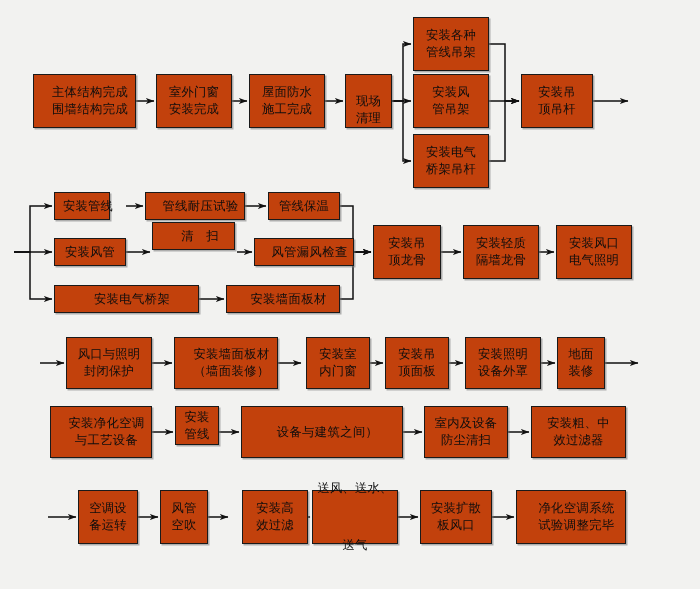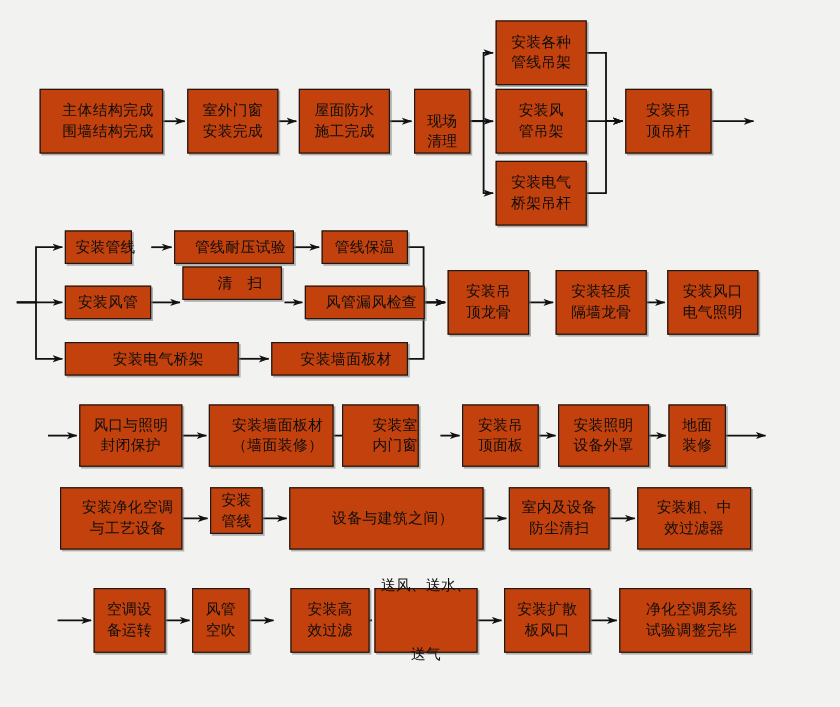--- a/index.html
+++ b/index.html
@@ -177,21 +177,21 @@
         <span class="ln">电气照明</span>
       </div>
       <div class="node" style="left: 66px; top: 337px; width: 86px; height: 52px;">
         <span class="ln">风口与照明</span>
         <span class="ln">封闭保护</span>
       </div>
       <div class="node wide" style="left: 174px; top: 337px; width: 104px; height: 52px;">
         <span class="ln">安装墙面板材</span>
         <span class="ln">（墙面装修）</span>
       </div>
-      <div class="node" style="left: 285px; top: 337px; width: 64px; height: 52px; align-items: flex-end;">
+      <div class="node" style="left: 306px; top: 337px; width: 64px; height: 52px;">
         <span class="ln">安装室</span>
         <span class="ln">内门窗</span>
       </div>
       <div class="node" style="left: 385px; top: 337px; width: 64px; height: 52px;">
         <span class="ln">安装吊</span>
         <span class="ln">顶面板</span>
       </div>
       <div class="node" style="left: 465px; top: 337px; width: 76px; height: 52px;">
         <span class="ln">安装照明</span>
         <span class="ln">设备外罩</span>

